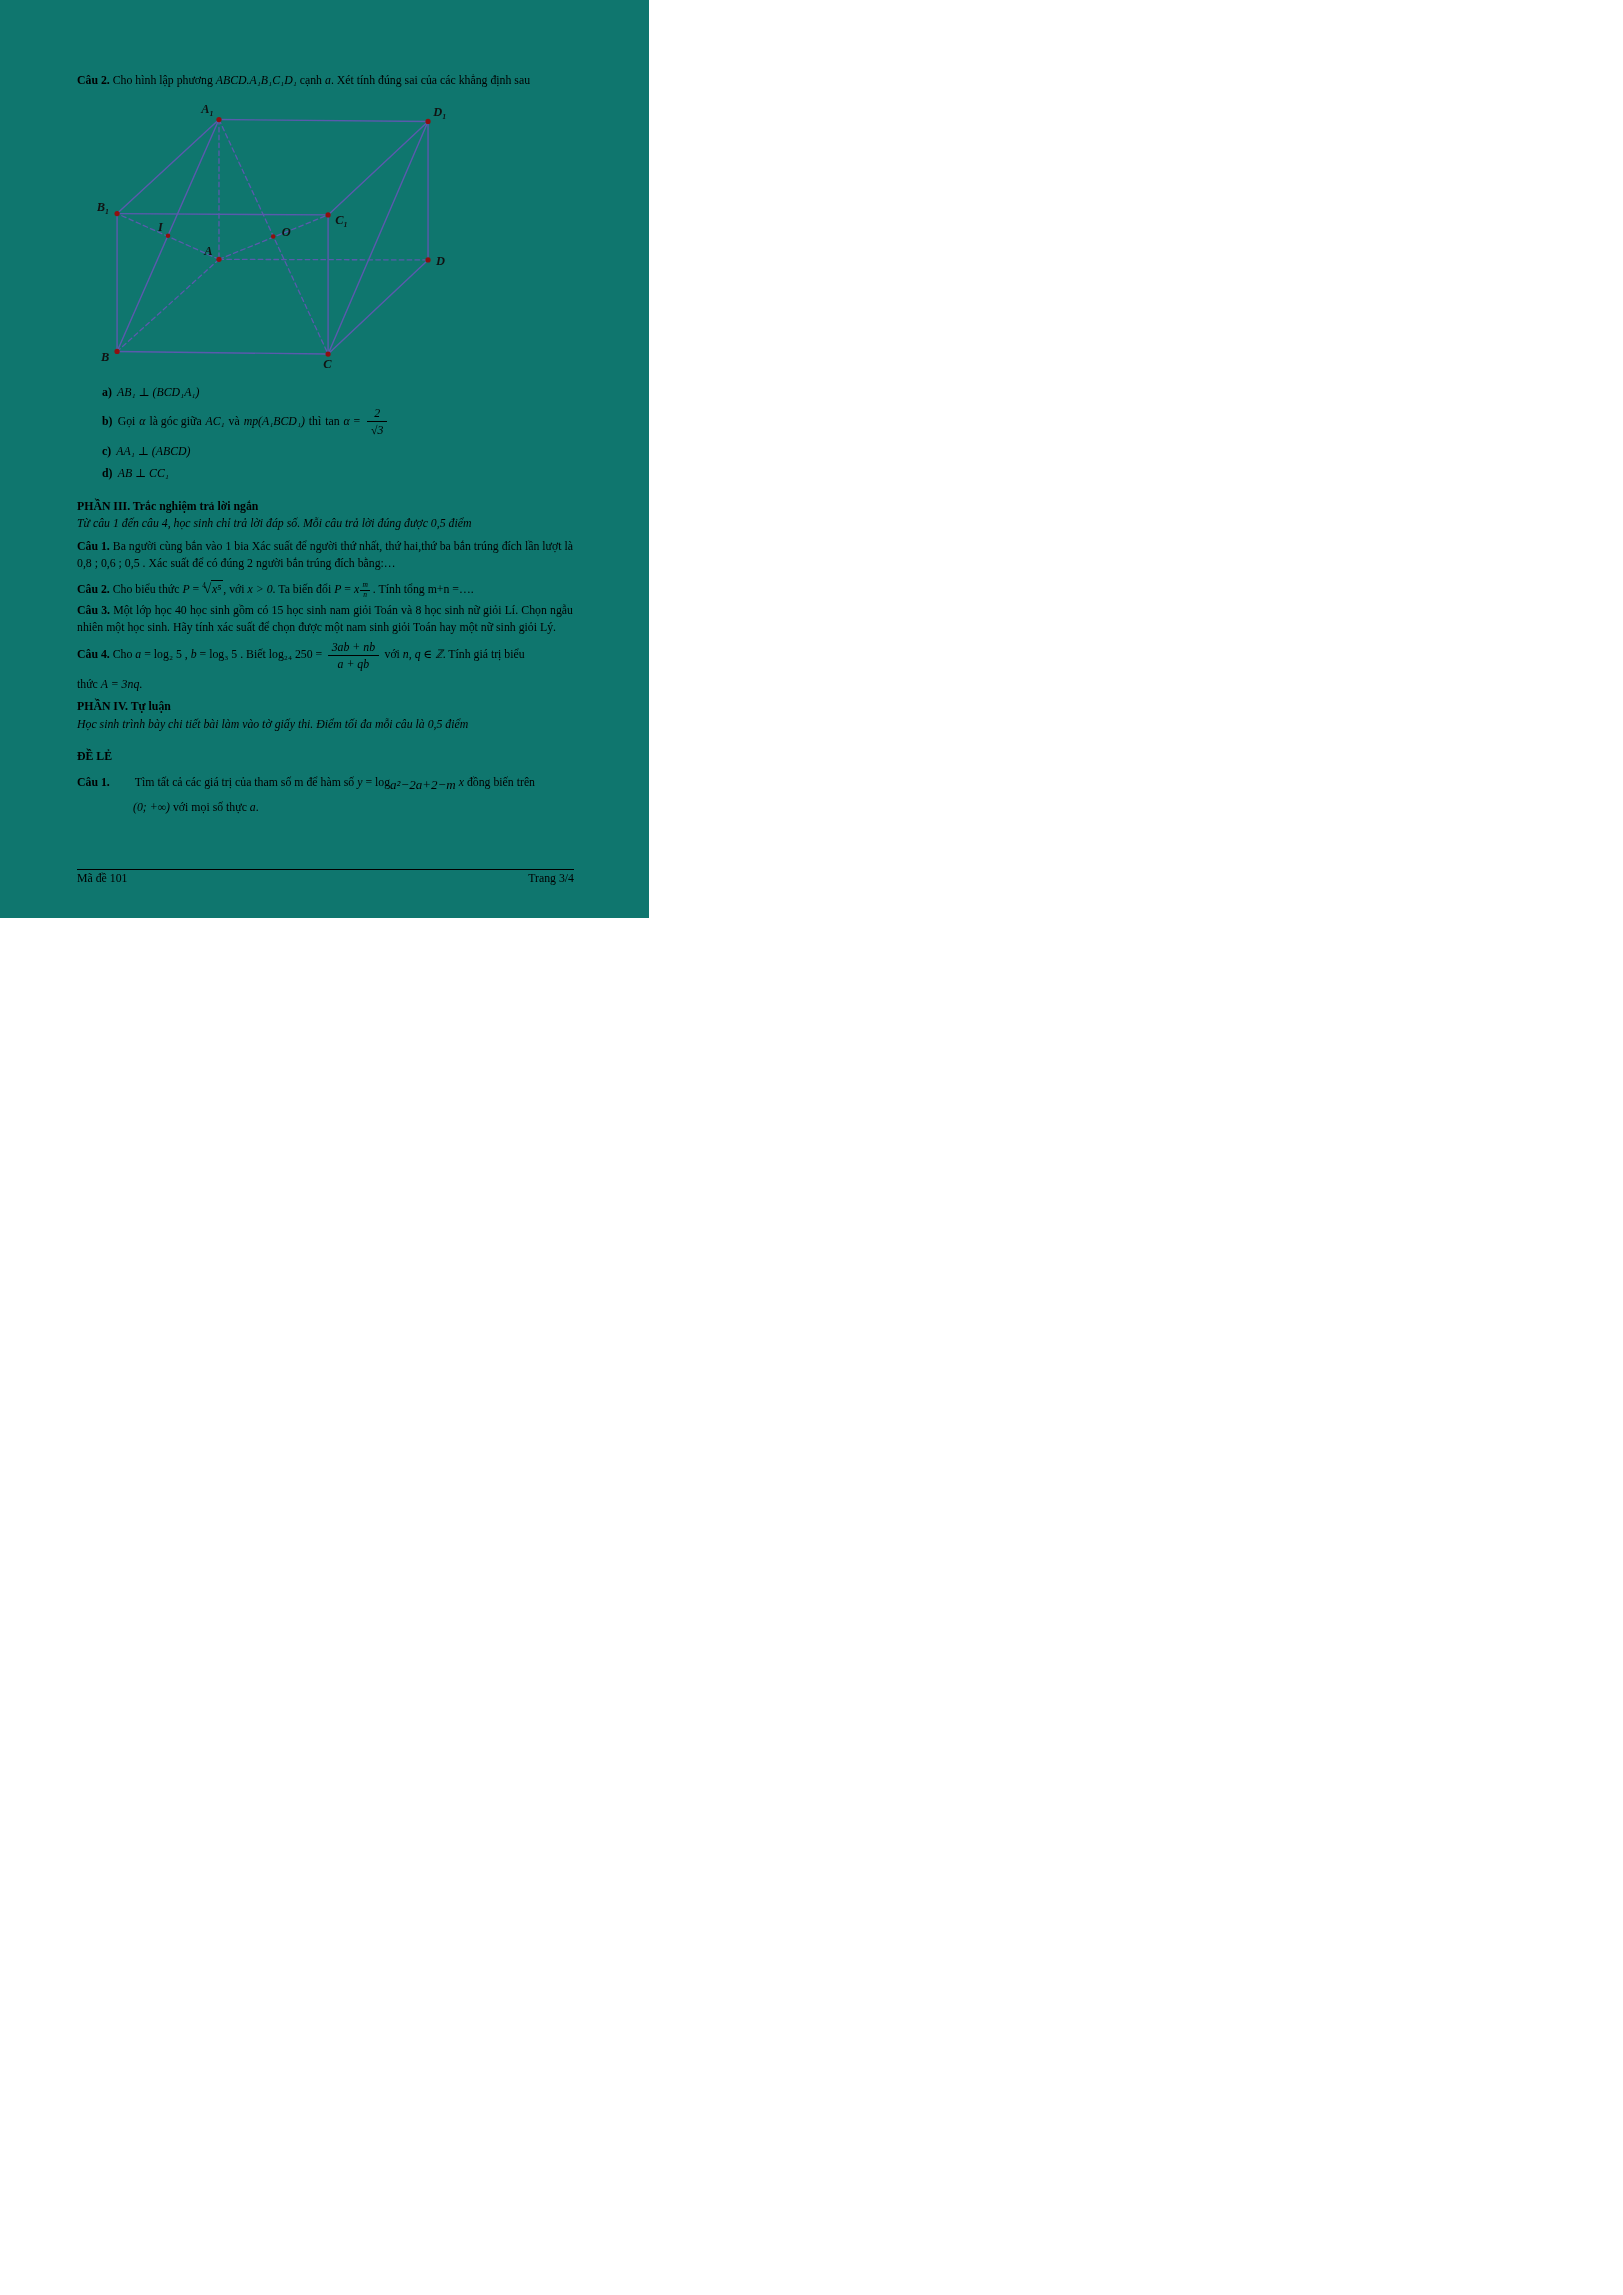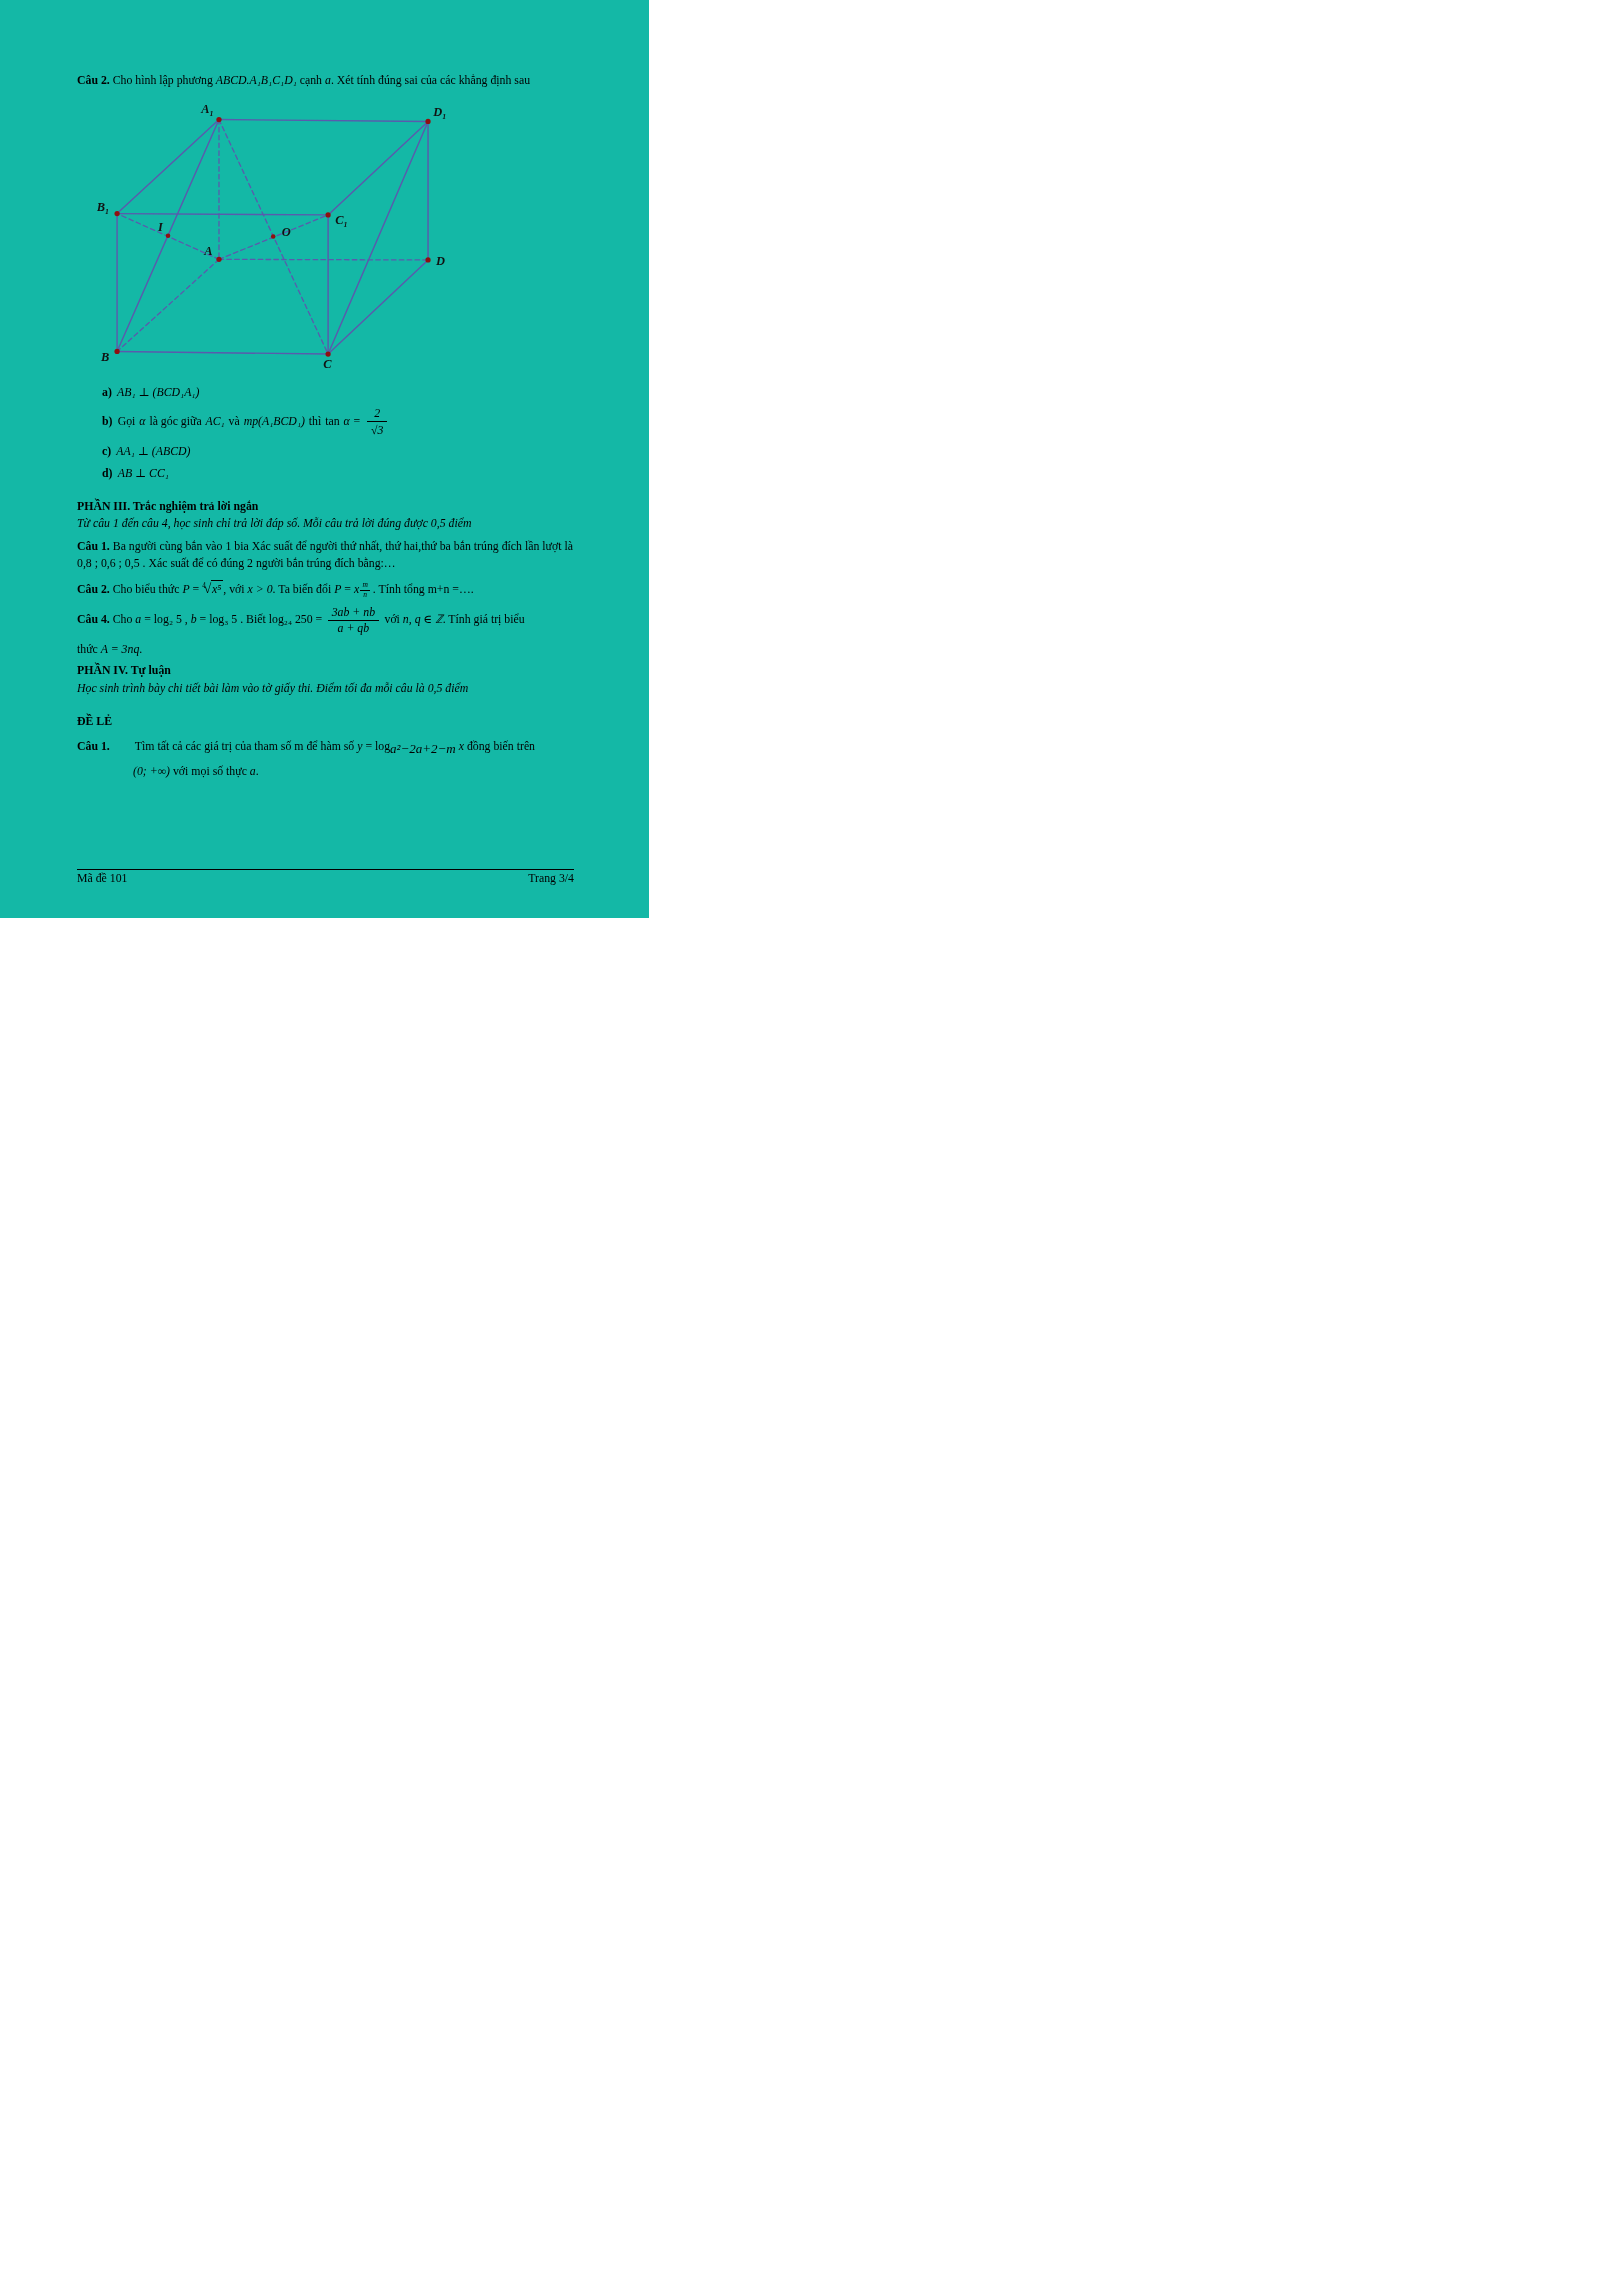--- a/index.html
+++ b/index.html
@@ -1,20 +1,20 @@
 <!DOCTYPE html>
 <html style="font-size:10.5px"><head>
 <meta charset="utf-8">
 <style>
   html,body{margin:0;padding:0;background:#ffffff;}
   .page{
     position:relative;
     width:649px;
     height:918px;
-    background:#14b8a6;
+    background:#0f766e;
     font-family:"Liberation Serif","DejaVu Serif",serif;
     font-size:11.8px;
     color:#000;
     overflow:hidden;
   }
   .content{position:absolute;left:77px;top:72px;width:496px;}
   .para{margin:0 0 2.6px 0;line-height:1.4;}
   .jus{text-align:justify;}
   .qlab{font-weight:bold;}
   .math{font-style:italic;}
@@ -156,20 +156,24 @@
       <span class="math">x &gt; 0</span><span>. Ta biến đổi</span>
       <span class="math">P</span>
       <span>=</span>
       <span class="math">x</span><span class="supfrac">
           <span class="num">m</span>
           <span class="den">n</span>
         </span>
       <span>. Tính tổng m+n =….</span>
     </p>
 
+    <p class="para jus">
+      <b class="qlab">Câu 3.</b>
+      <span>Một lớp học 40 học sinh gồm có 15 học sinh nam giỏi Toán và 8 học sinh nữ giỏi Lí. Chọn ngẫu nhiên một học sinh. Hãy tính xác suất để chọn được một nam sinh giỏi Toán hay một nữ sinh giỏi Lý.</span>
+    </p>
 
     <p class="para" style="margin-top:5.2px;">
       <b class="qlab">Câu 4.</b>
       <span>Cho</span>
       <span class="math">a</span>
       <span>= log₂ 5 ,</span>
       <span class="math">b</span>
       <span>= log₃ 5 .</span>
       <span>Biết</span>
       <span>log₂₄ 250 =</span>

